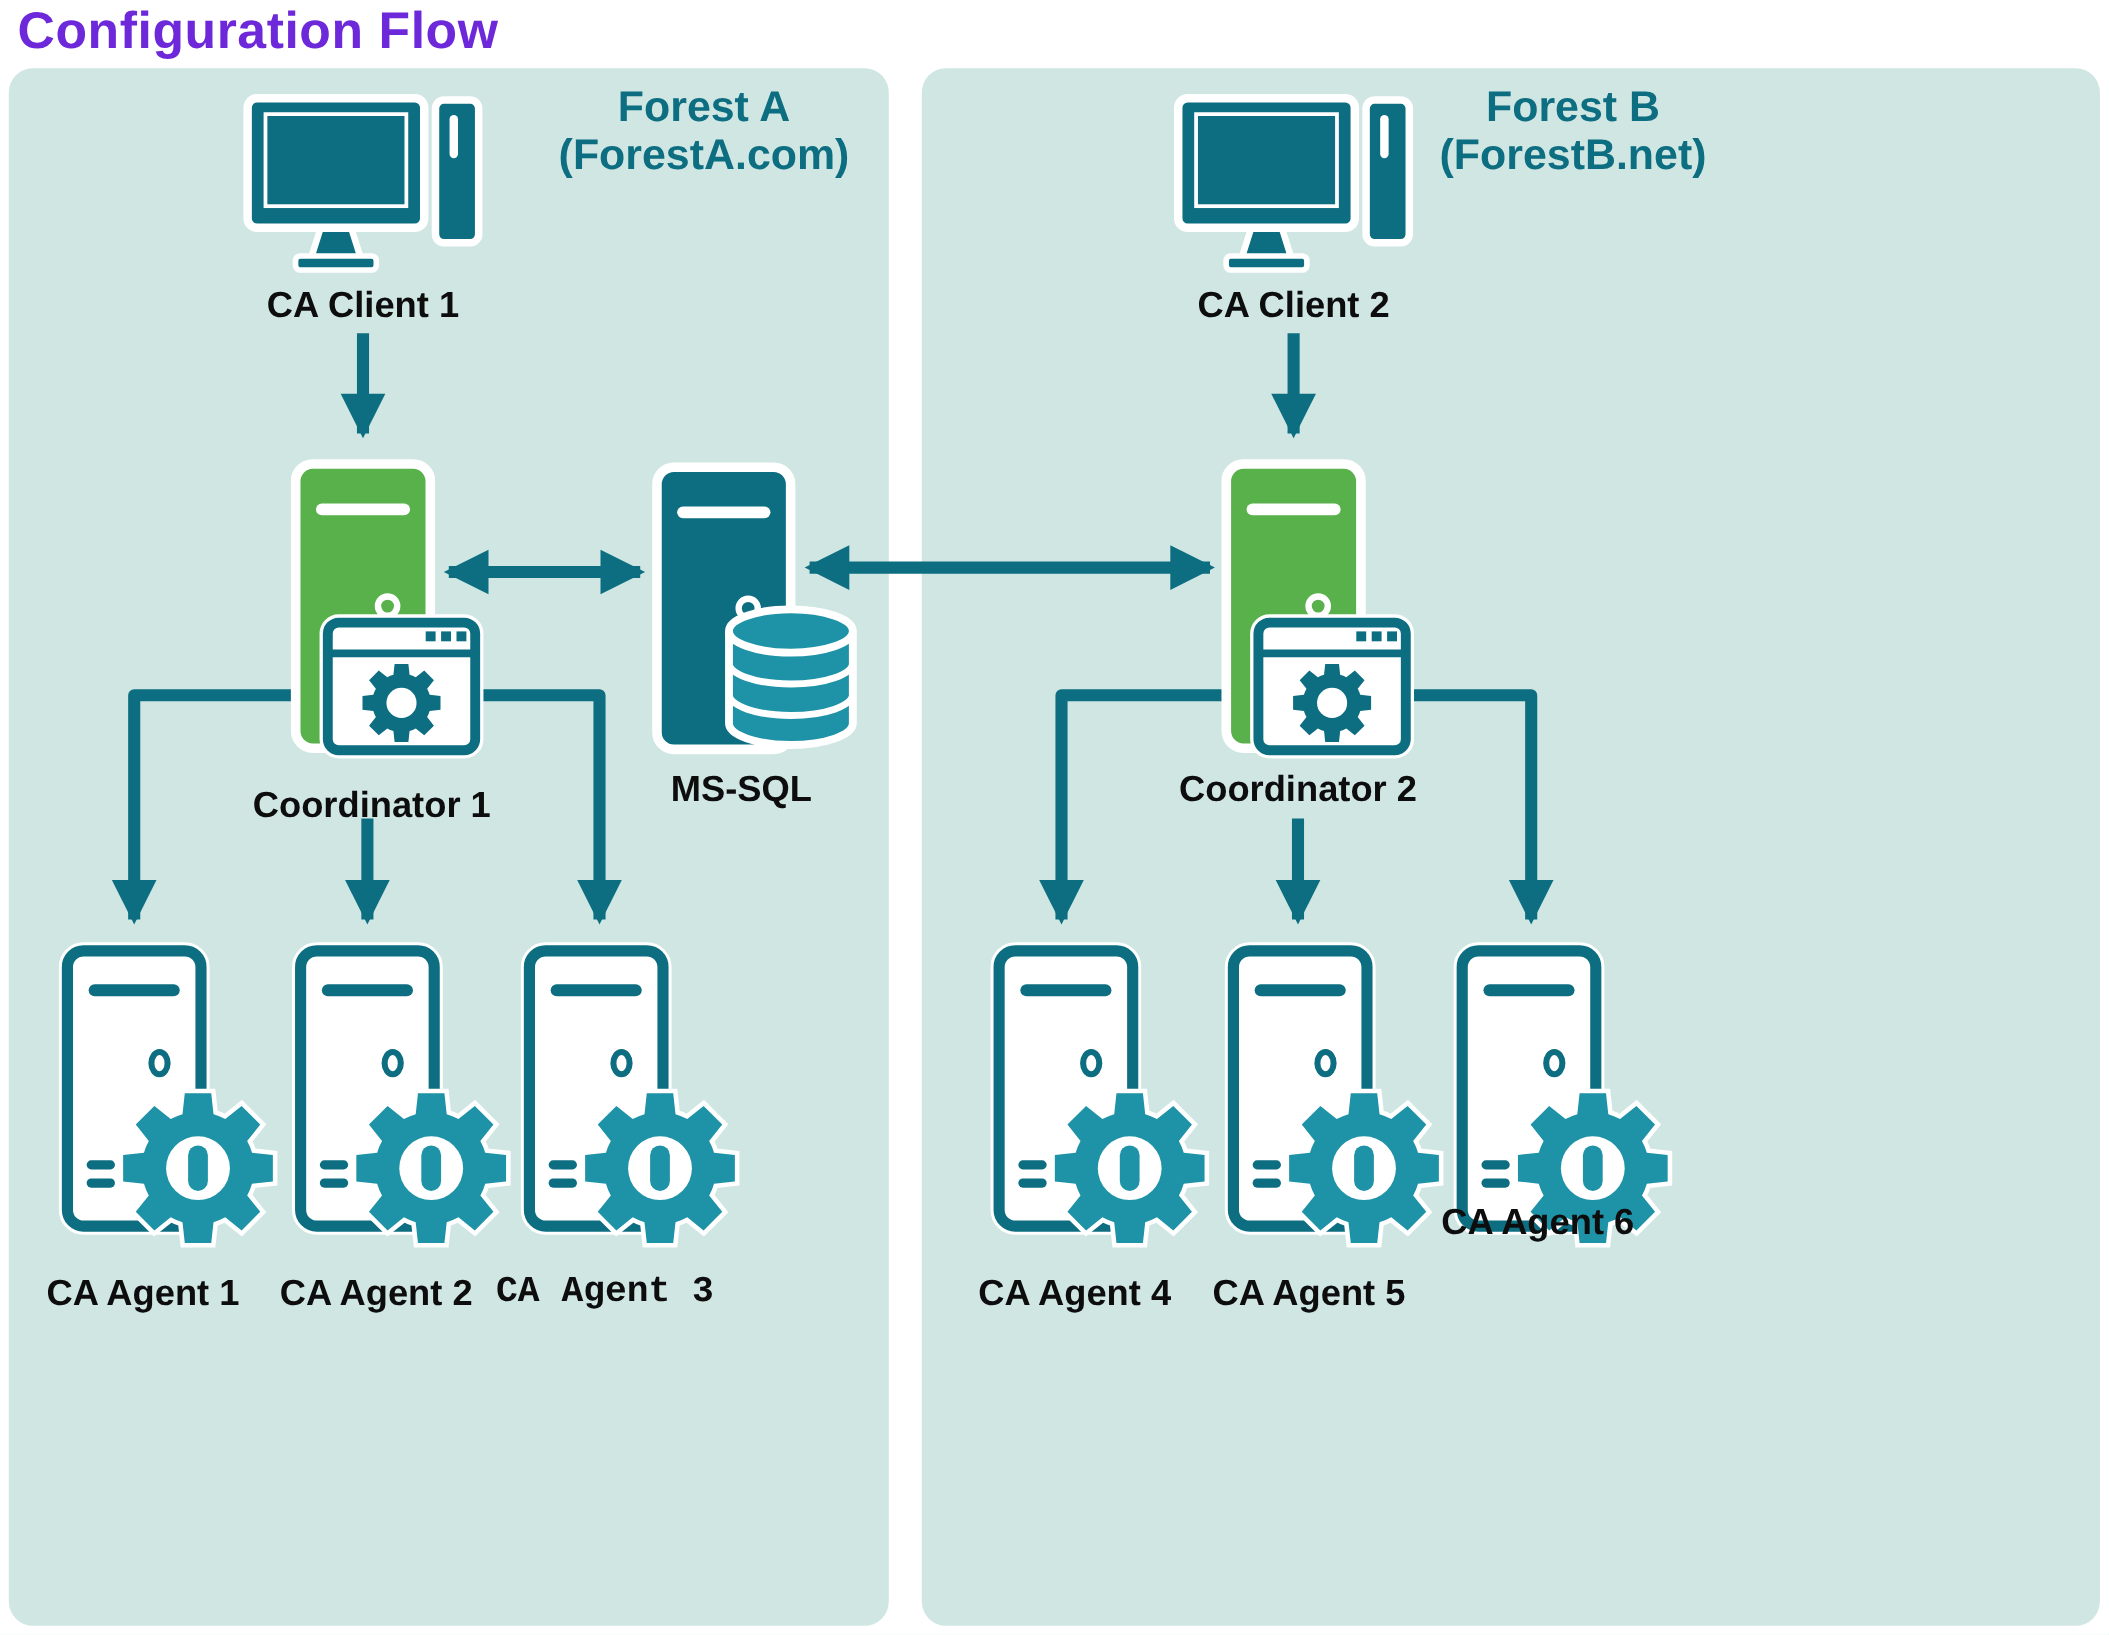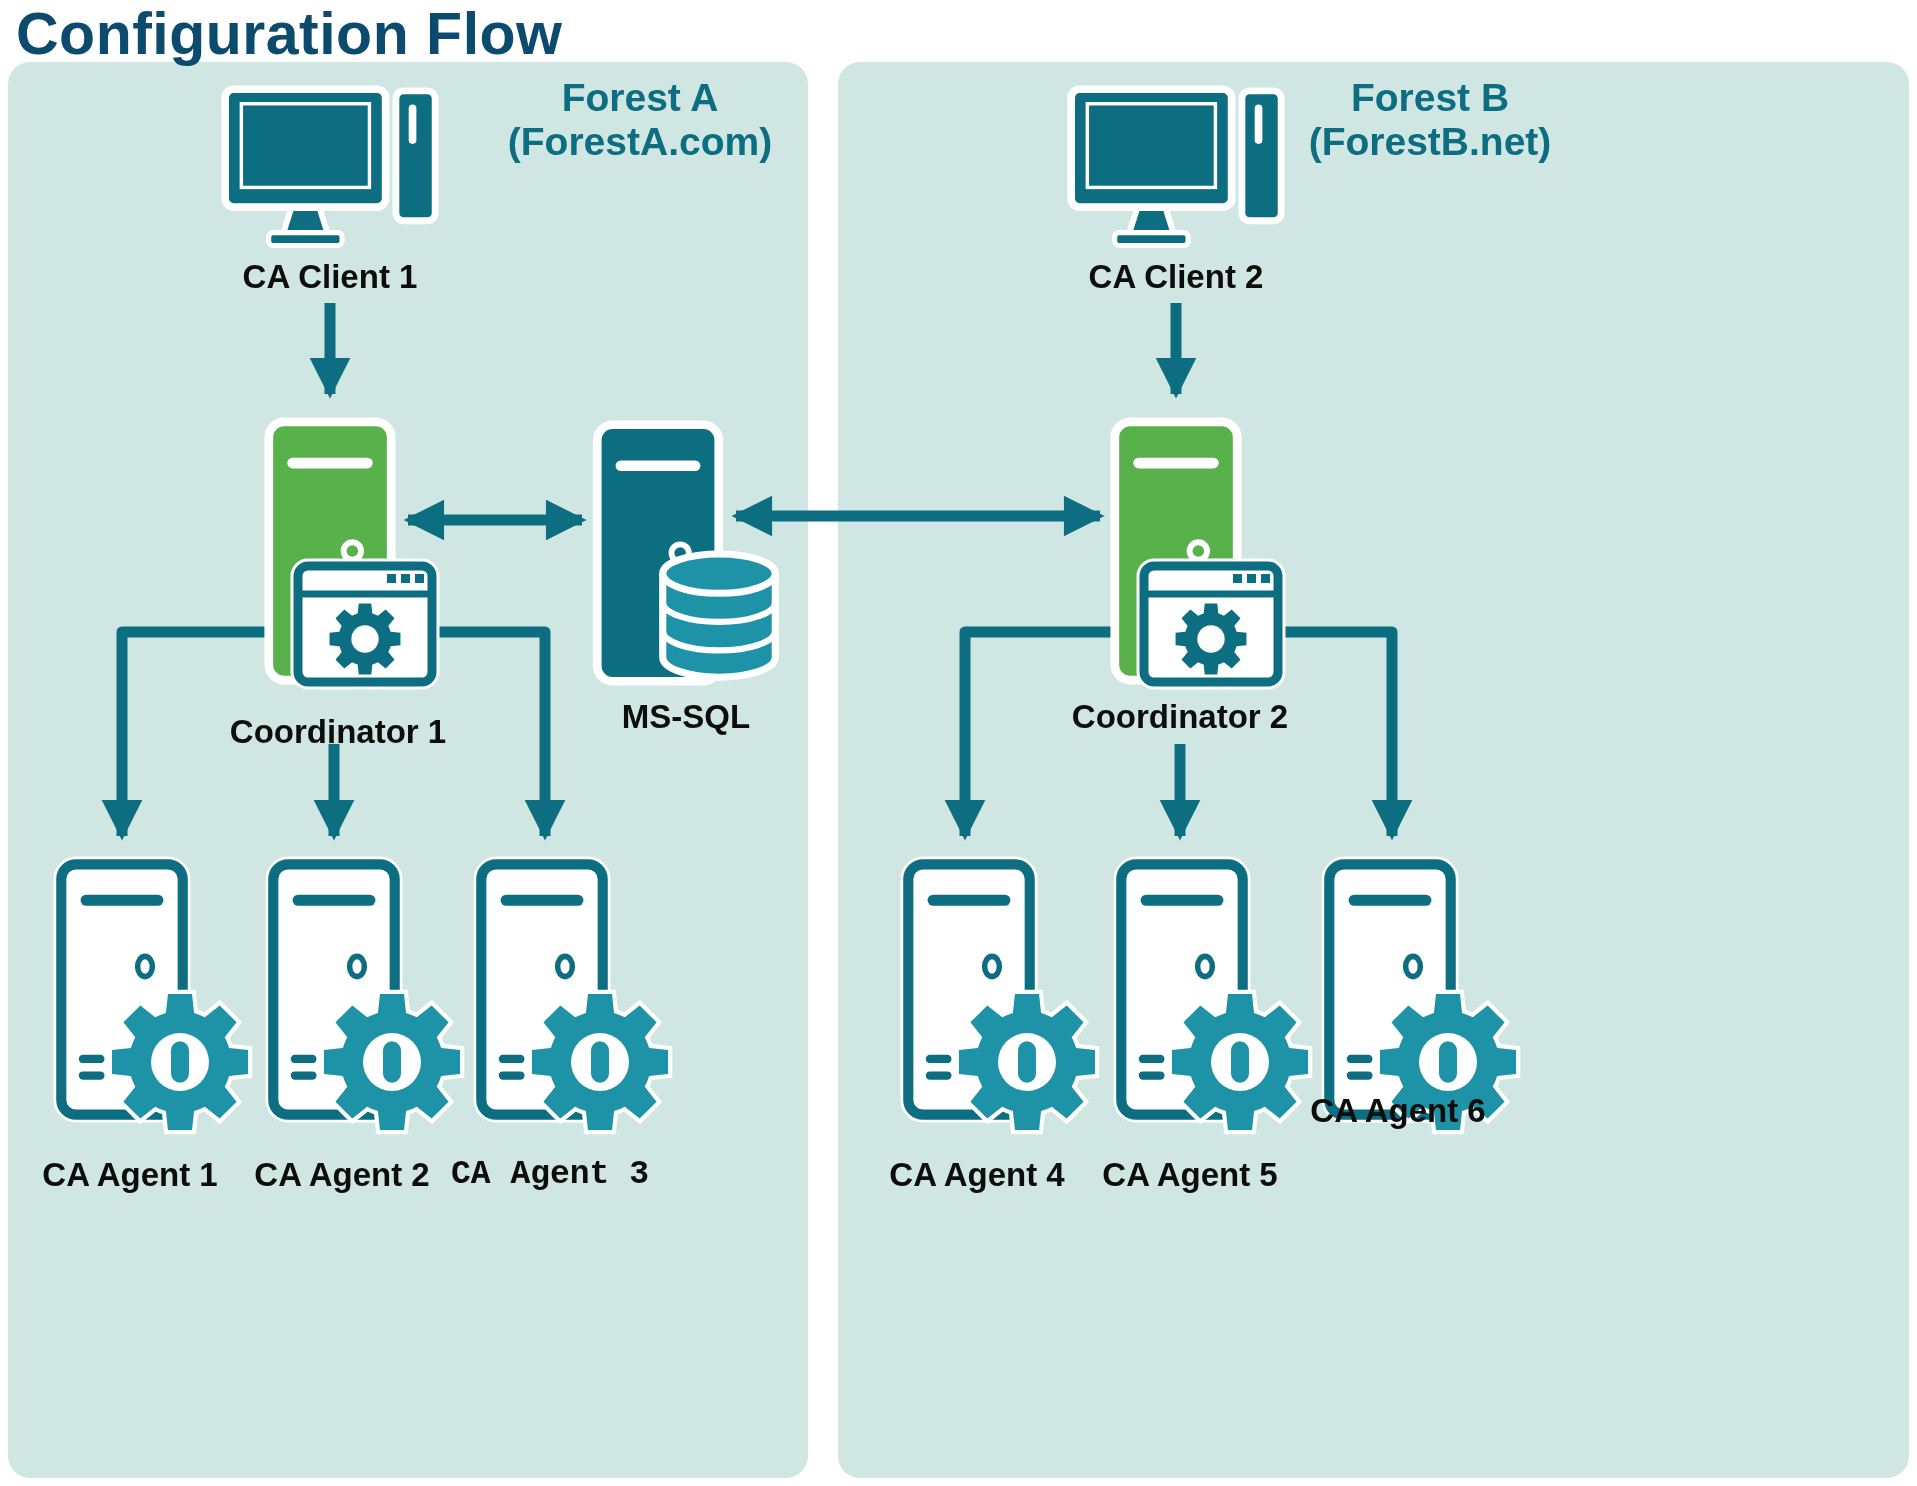--- a/index.html
+++ b/index.html
@@ -13,21 +13,21 @@
   .panel{
     position:absolute;
     background:#cfe6e3;
     border-radius:22px;
     z-index:0;
   }
   #panel-a{left:8px;top:62px;width:800px;height:1416px;}
   #panel-b{left:838px;top:62px;width:1071px;height:1416px;}
   #diagram-title{
     position:absolute;left:16px;top:0px;
-    font-size:59px;font-weight:800;color:#0c4a6e;
+    font-size:47px;font-weight:800;color:#6d28d9;
     letter-spacing:0.5px;z-index:2;
   }
   .forest-title{
     position:absolute;
     font-size:39px;font-weight:bold;color:#0c6e80;
     text-align:center;line-height:1.14;z-index:2;
   }
   #forest-a-title{left:460px;top:76px;width:360px;}
   #forest-b-title{left:1230px;top:76px;width:400px;}
   .node-label{
@@ -139,21 +139,21 @@
     </svg>
   </div>
   <div class="icon" style="left:652px;top:545px;">
     <svg width="134" height="143" viewBox="0 0 150 160">
       <path d="M12 32 L12 126 A63 22 0 0 0 138 126 L138 32" fill="#1e92a6" stroke="#fff" stroke-width="8" stroke-linejoin="round"></path>
       <path d="M12 64 A63 22 0 0 0 138 64" fill="none" stroke="#fff" stroke-width="7"></path>
       <path d="M12 96 A63 22 0 0 0 138 96" fill="none" stroke="#fff" stroke-width="7"></path>
       <ellipse cx="75" cy="32" rx="63" ry="22" fill="#1e92a6" stroke="#fff" stroke-width="8"></ellipse>
     </svg>
   </div>
-  <div class="node-label" style="left:536px;top:698px;width:300px;">MS-SQL</div>
+  <div class="node-label" style="left:524px;top:698px;width:300px;">MS-SQL</div>
 
   <div class="icon" style="left:1108px;top:415px;">
     <svg width="136" height="272" viewBox="0 0 140 280">
       <rect x="7" y="7" width="126" height="266" rx="16" fill="#58b14a" stroke="#fff" stroke-width="9"></rect>
       <rect x="26" y="44" width="88" height="11" rx="5.5" fill="#fff"></rect>
       <circle cx="93" cy="140" r="9" fill="none" stroke="#fff" stroke-width="6"></circle>
     </svg>
   </div>
   <div class="icon" style="left:1136px;top:558px;">
     <svg width="150" height="132" viewBox="0 0 150 132">

